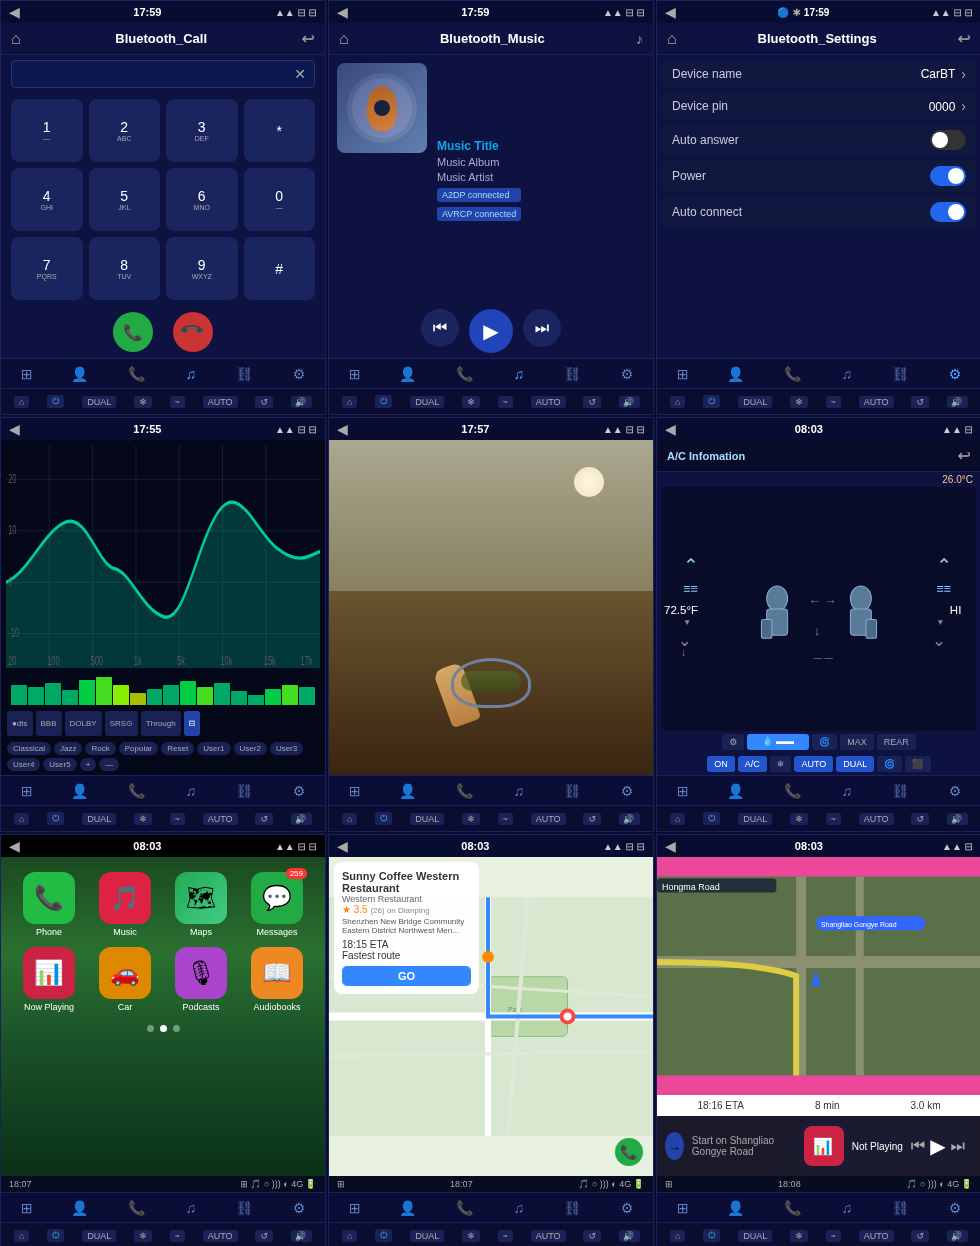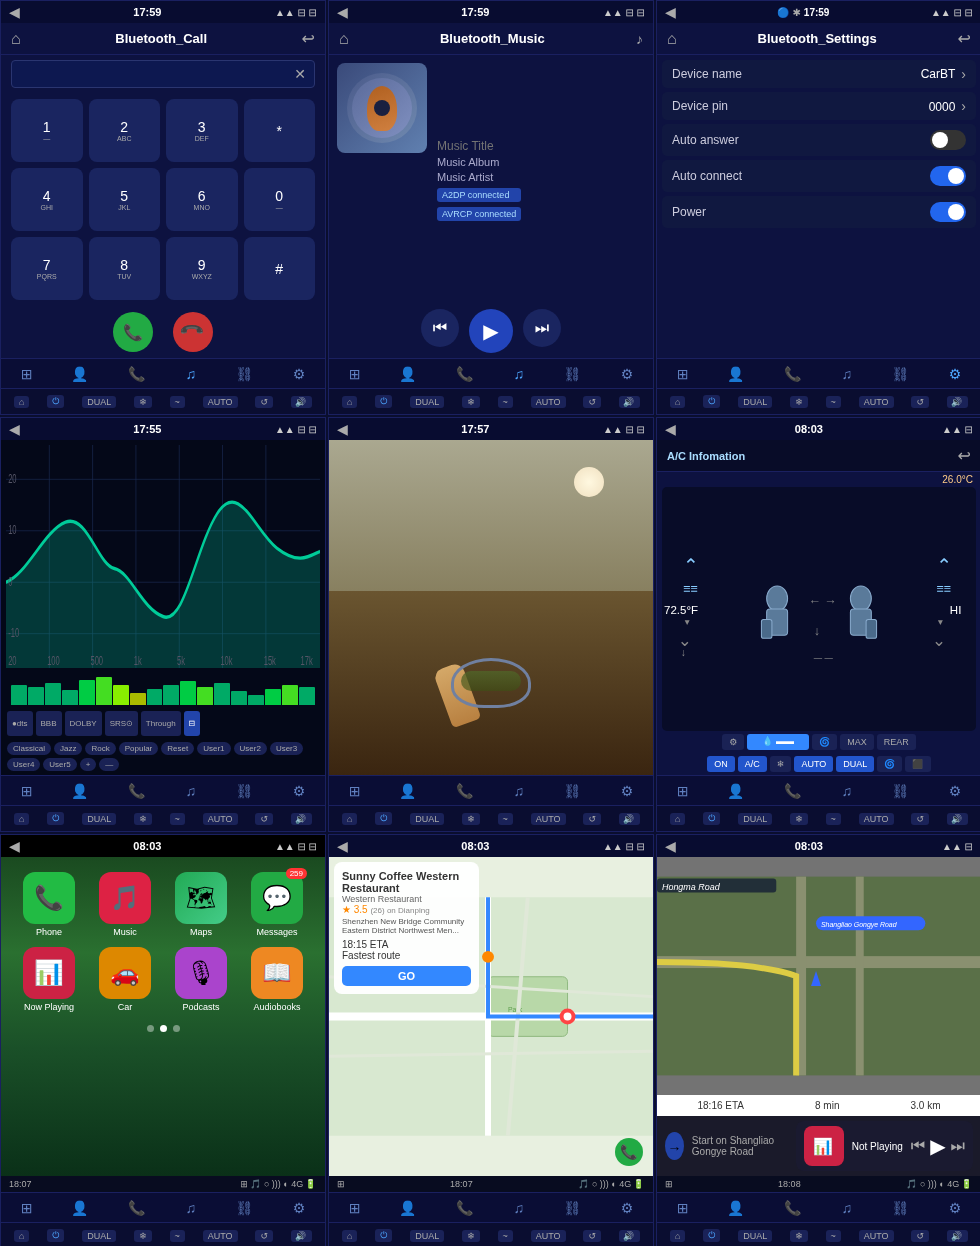--- a/index.html
+++ b/index.html
@@ -152,21 +152,21 @@
       content: '';
       width: 16px;
       height: 16px;
       border-radius: 50%;
       background: #1a2040;
       position: absolute;
       top: 37px;
       left: 37px;
     }
     .music-info { display: flex; flex-direction: column; justify-content: center; gap: 3px; }
-    .music-info .track-title { color: #737373; font-size: 12px; font-weight: normal; }
+    .music-info .track-title { color: #0ea5e9; font-size: 12px; font-weight: bold; }
     .music-info .track-album { color: #aac; font-size: 11px; }
     .music-info .track-artist { color: #aac; font-size: 11px; }
     .badge { background: #2244aa; color: #aaddff; font-size: 9px; padding: 2px 5px; border-radius: 3px; display: inline-block; margin-top: 2px; }
     .player-controls {
       display: flex;
       justify-content: center;
       gap: 10px;
       padding: 5px;
     }
     .ctrl-btn {
@@ -370,23 +370,22 @@
       margin-top: 5px;
       cursor: pointer;
     }
     .nav-phone { position: absolute; bottom: 10px; right: 10px; background: #22aa44; border-radius: 50%; width: 28px; height: 28px; display: flex; align-items: center; justify-content: center; color: #fff; font-size: 14px; cursor: pointer; }
 
     
     .nav-full-panel { flex: 1; display: flex; flex-direction: column; }
     .nav-full-map {
       flex: 1;
       position: relative;
-      background: #737373;
+      background: #ec4899;
       overflow: hidden;
-      font-style: italic;
     }
     .nav-info-bar {
       background: #fff;
       display: flex;
       justify-content: space-around;
       padding: 5px;
       font-size: 10px;
       color: #333;
     }
     .nav-info-bar .segment { display: flex; align-items: center; gap: 4px; }
@@ -581,25 +580,25 @@
       <div style="display:flex;align-items:flex-end;gap:6px;">
         <span class="value">0000</span>
         <span class="chevron">›</span>
       </div>
     </div>
     <div class="setting-item">
       <span class="label">Auto answer</span>
       <div class="toggle off"></div>
     </div>
     <div class="setting-item">
+      <span class="label">Power</span>
+      <div class="toggle on"></div>
+    </div>
+    <div class="setting-item">
       <span class="label">Auto connect</span>
-      <div class="toggle on"></div>
-    </div>
-    <div class="setting-item">
-      <span class="label">Power</span>
       <div class="toggle on"></div>
     </div>
   </div>
   <div style="flex:1;"></div>
   <div class="bottom-nav">
     <span>⊞</span>
     <span>👤</span>
     <span>📞</span>
     <span>♫</span>
     <span>⛓</span>

